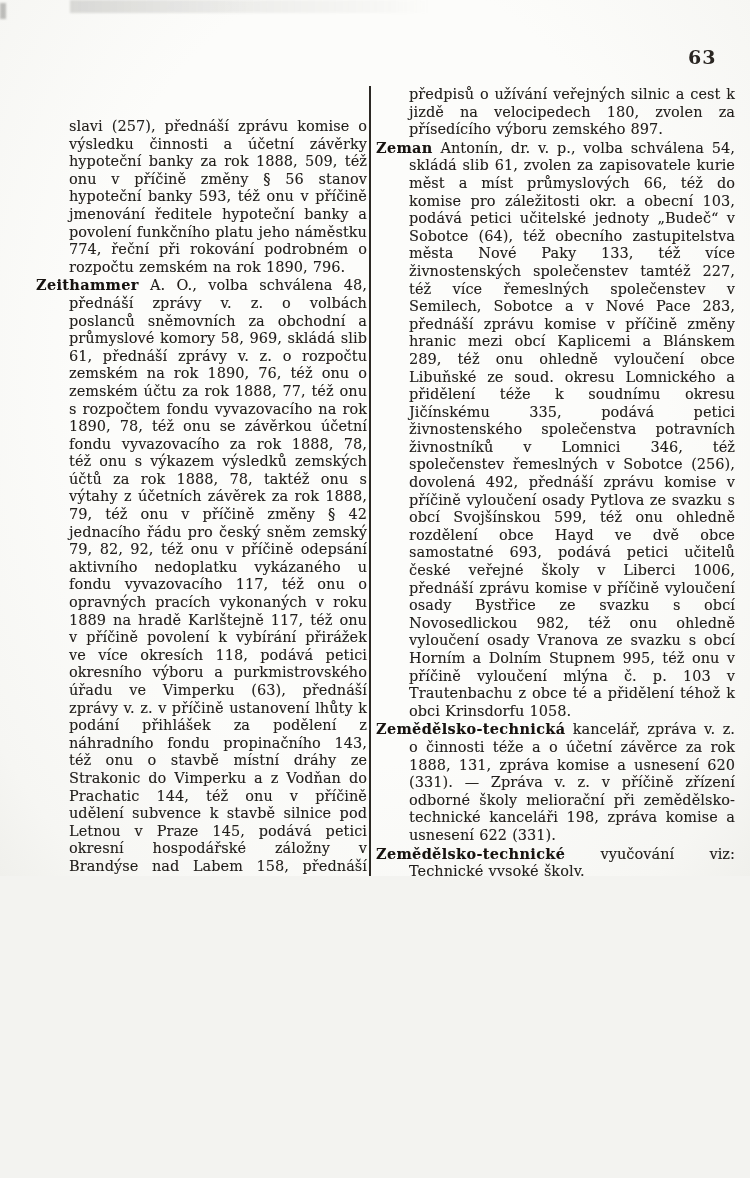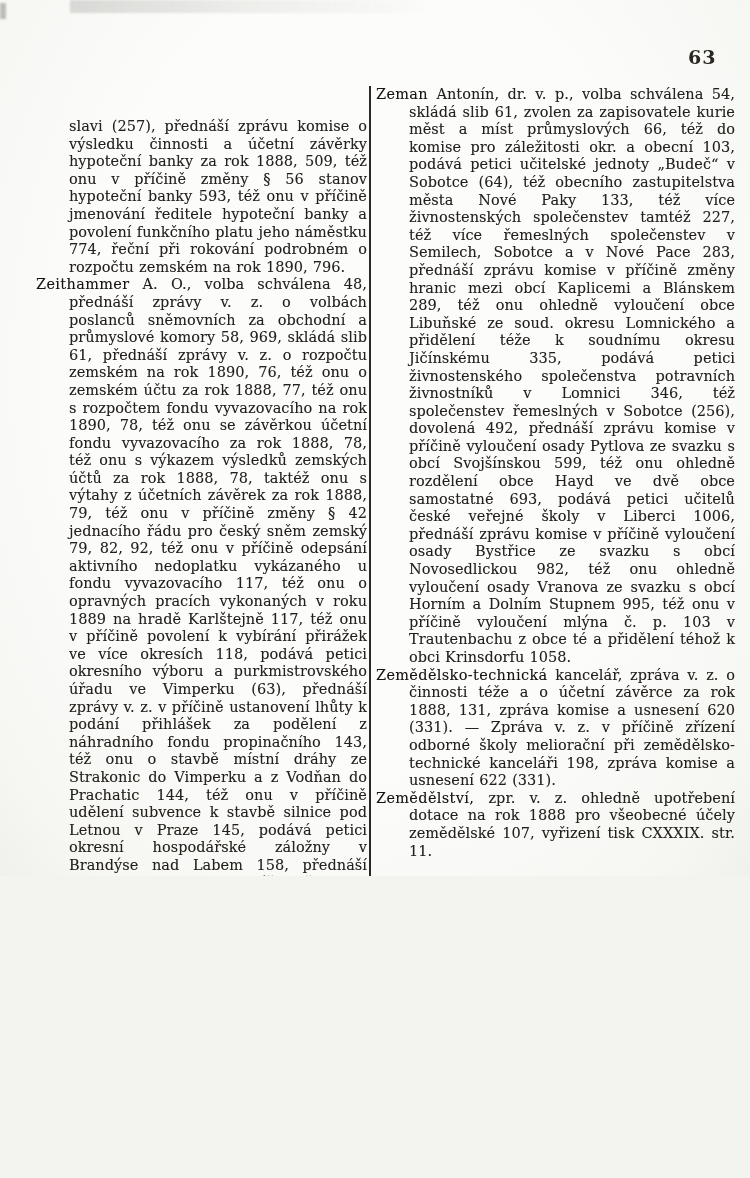--- a/index.html
+++ b/index.html
@@ -28,21 +28,21 @@
     font-size:14.4px;
     line-height:17.6px;
     text-align:justify;
     letter-spacing:0.1px;
     word-spacing:0.5px;
     text-shadow:0.2px 0.2px 0 rgba(35,28,22,0.35);
     hyphens:auto;
   }
   .cont{padding-left:33px;}
   .entry{padding-left:33px;text-indent:-33px;}
-  .hw{font-weight:normal;letter-spacing:0.4px;color:#171310;}
+  .hw{font-weight:bold;letter-spacing:0.4px;color:#171310;}
   
   .ghost-top{
     position:absolute;top:0;left:70px;width:360px;height:13px;
     background:linear-gradient(90deg, rgba(105,105,102,0.22), rgba(140,140,136,0.12) 50%, rgba(160,160,156,0.04) 90%, rgba(160,160,156,0));
     filter:blur(1.3px);
   }
   .ghost-corner{
     position:absolute;top:3px;left:0;width:6px;height:16px;
     background:rgba(95,95,92,0.38);
     filter:blur(1px);
@@ -64,24 +64,26 @@
   <div class="pagenum">63</div>
 
   <div class="divider"></div>
 
   <div class="col col-left">
     <p class="cont">slavi (257), přednáší zprávu komise o výsledku činnosti a účetní závěrky hypoteční banky za rok 1888, 509, též onu v příčině změny § 56 stanov hypoteční banky 593, též onu v příčině jmenování ředitele hypoteční banky a povolení funkčního platu jeho náměstku 774, řeční při rokování podrobném o rozpočtu zemském na rok 1890, 796.</p>
     <p class="entry"><b class="hw">Zeithammer</b> <span>A. O., volba schválena 48, přednáší zprávy v. z. o volbách poslanců sněmovních za obchodní a průmyslové komory 58, 969, skládá slib 61, přednáší zprávy v. z. o rozpočtu zemském na rok 1890, 76, též onu o zemském účtu za rok 1888, 77, též onu s rozpočtem fondu vyvazovacího na rok 1890, 78, též onu se závěrkou účetní fondu vyvazovacího za rok 1888, 78, též onu s výkazem výsledků zemských účtů za rok 1888, 78, taktéž onu s výtahy z účetních závěrek za rok 1888, 79, též onu v příčině změny § 42 jednacího řádu pro český sněm zemský 79, 82, 92, též onu v příčině odepsání aktivního nedoplatku vykázaného u fondu vyvazovacího 117, též onu o opravných pracích vykonaných v roku 1889 na hradě Karlštejně 117, též onu v příčině povolení k vybírání přirážek ve více okresích 118, podává petici okresního výboru a purkmistrovského úřadu ve Vimperku (63), přednáší zprávy v. z. v příčině ustanovení lhůty k podání přihlášek za podělení z náhradního fondu propinačního 143, též onu o stavbě místní dráhy ze Strakonic do Vimperku a z Vodňan do Prachatic 144, též onu v příčině udělení subvence k stavbě silnice pod Letnou v Praze 145, podává petici okresní hospodářské záložny v Brandýse nad Labem 158, přednáší zprávu v. z. v příčině zvýšení školního příspěvku z pozůstalosti 159, též onu ohledně zvýšení hudebného 159, též onu v příčině zavedení zemských dávek ze spotřeby 159, též onu v příčině staveb místních drah Třemošná-Křivoklát, Nová Huť-Litovice pak Rakovník-Mladotice 160, podává petici obchodního gremia v Hradci Králové 178, též okresního výboru v Černém Kostelci 180, přednáší zprávy v. z. v příčině změny zákona o okresnich zastupitelstvech 180, též onu v příčině</span></p>
   </div>
 
   <div class="col col-right">
+    <p class="cont">předpisů o užívání veřejných silnic a cest k jizdě na velocipedech 180, zvolen za přísedícího výboru zemského 897.</p>
 
     <p class="entry"><b class="hw">Zeman</b> <span>Antonín, dr. v. p., volba schválena 54, skládá slib 61, zvolen za zapisovatele kurie měst a míst průmyslových 66, též do komise pro záležitosti okr. a obecní 103, podává petici učitelské jednoty „Budeč“ v Sobotce (64), též obecního zastupitelstva města Nové Paky 133, též více živnostenských společenstev tamtéž 227, též více řemeslných společenstev v Semilech, Sobotce a v Nové Pace 283, přednáší zprávu komise v příčině změny hranic mezi obcí Kaplicemi a Blánskem 289, též onu ohledně vyloučení obce Libuňské ze soud. okresu Lomnického a přidělení téže k soudnímu okresu Jičínskému 335, podává petici živnostenského společenstva potravních živnostníků v Lomnici 346, též společenstev řemeslných v Sobotce (256), dovolená 492, přednáší zprávu komise v příčině vyloučení osady Pytlova ze svazku s obcí Svojšínskou 599, též onu ohledně rozdělení obce Hayd ve dvě obce samostatné 693, podává petici učitelů české veřejné školy v Liberci 1006, přednáší zprávu komise v příčině vyloučení osady Bystřice ze svazku s obcí Novosedlickou 982, též onu ohledně vyloučení osady Vranova ze svazku s obcí Horním a Dolním Stupnem 995, též onu v příčině vyloučení mlýna č. p. 103 v Trautenbachu z obce té a přidělení téhož k obci Krinsdorfu 1058.</span></p>
 
 
     <p class="entry"><b class="hw">Zemědělsko-technická</b> <span>kancelář, zpráva v. z. o činnosti téže a o účetní závěrce za rok 1888, 131, zpráva komise a usnesení 620 (331). — Zpráva v. z. v příčině zřízení odborné školy meliorační při zemědělsko-technické kanceláři 198, zpráva komise a usnesení 622 (331).</span></p>
 
+    <p class="entry"><b class="hw">Zemědělsko-technické</b> <span>vyučování viz: Technické vysoké školy.</span></p>
 
     <p class="entry"><b class="hw">Zemědělství,</b> <span>zpr. v. z. ohledně upotřebení dotace na rok 1888 pro všeobecné účely zemědělské 107, vyřizení tisk CXXXIX. str. 11.</span></p>
 
   </div>
 
 </div>
 
 </body></html>

